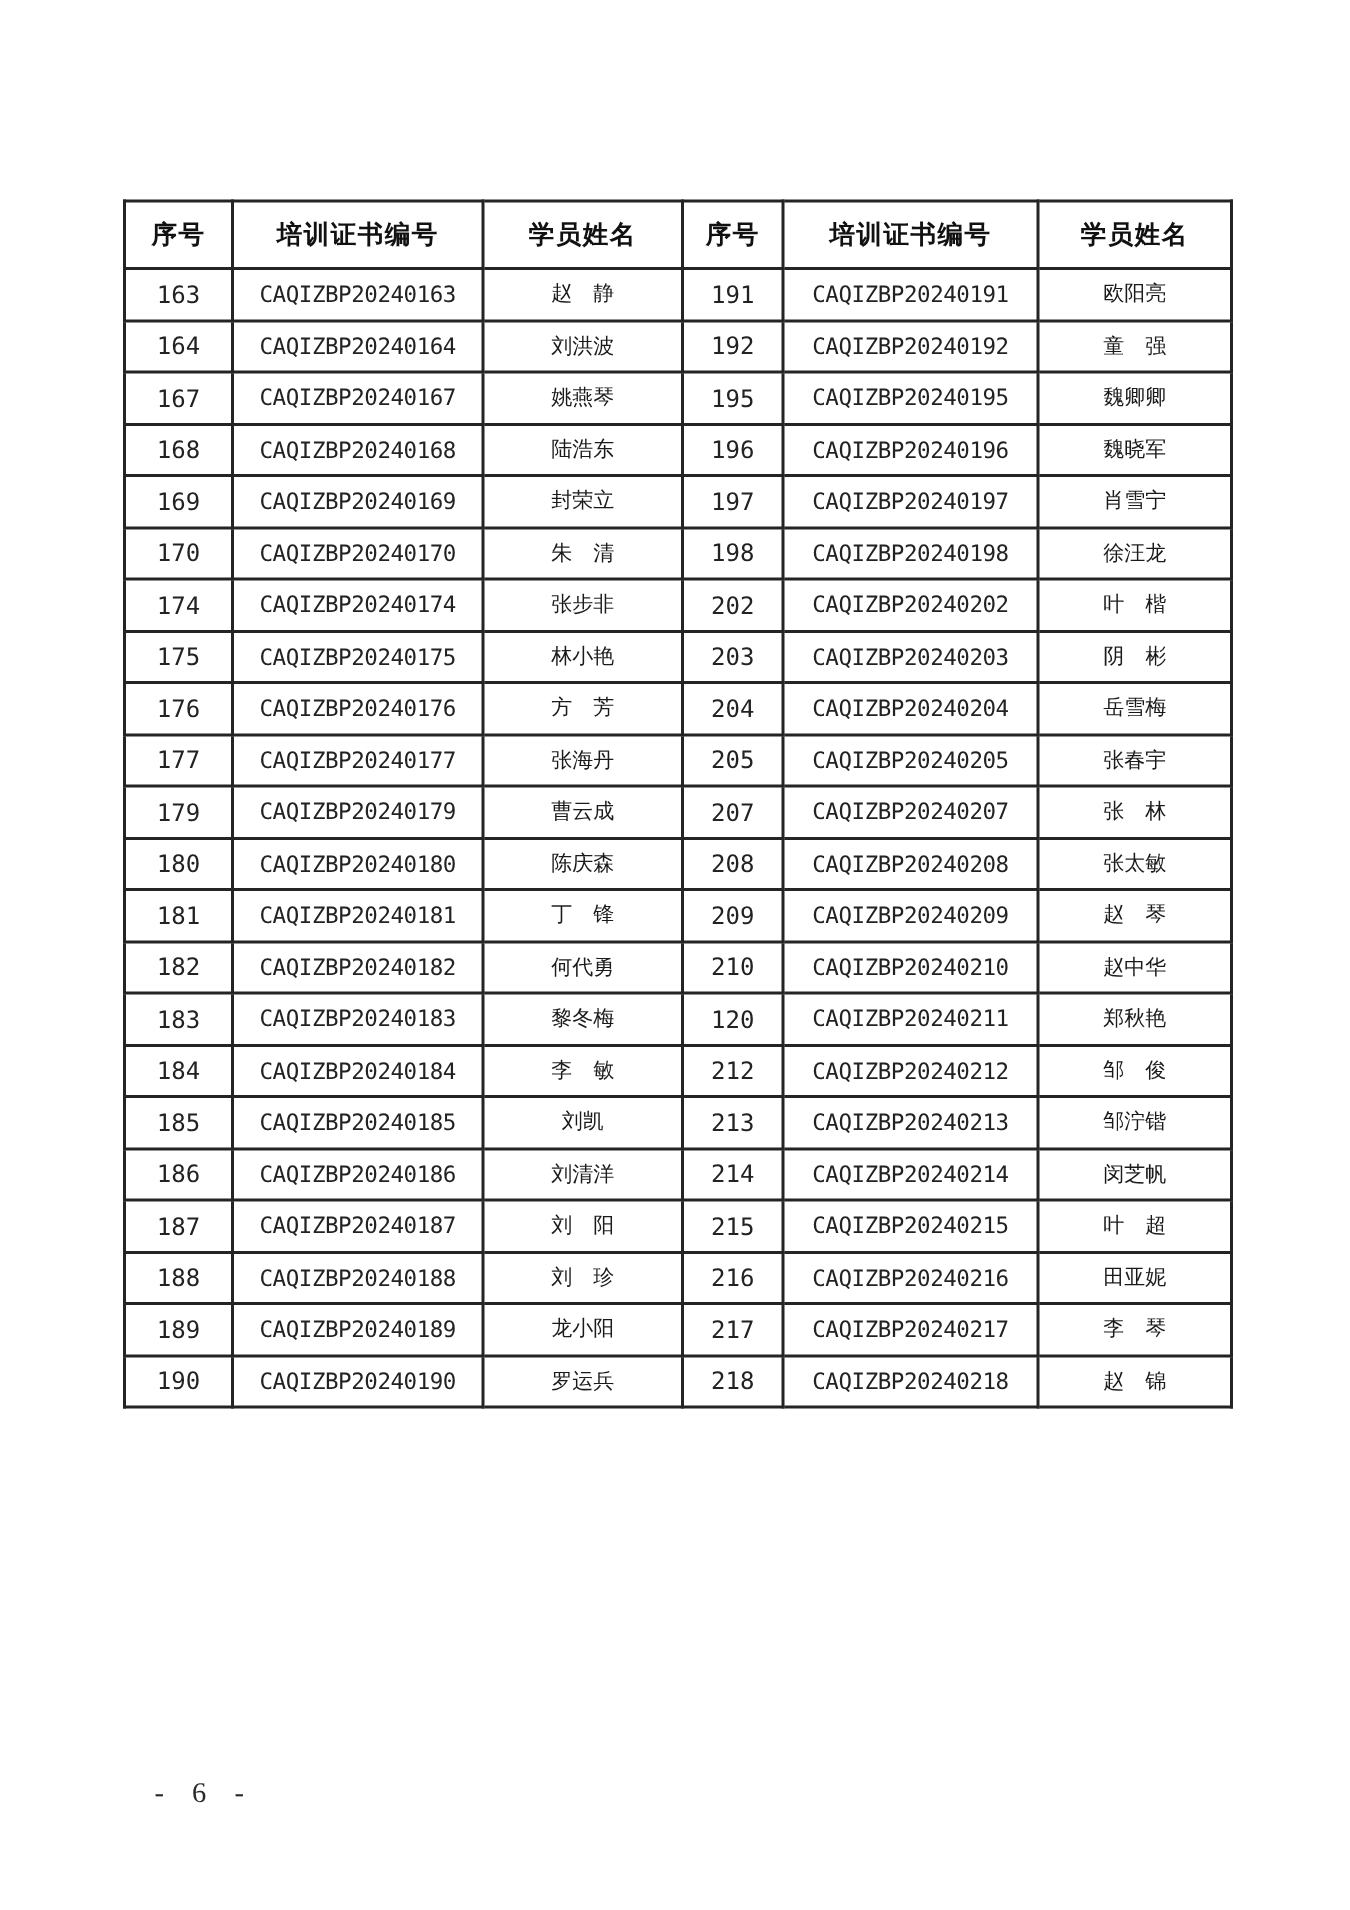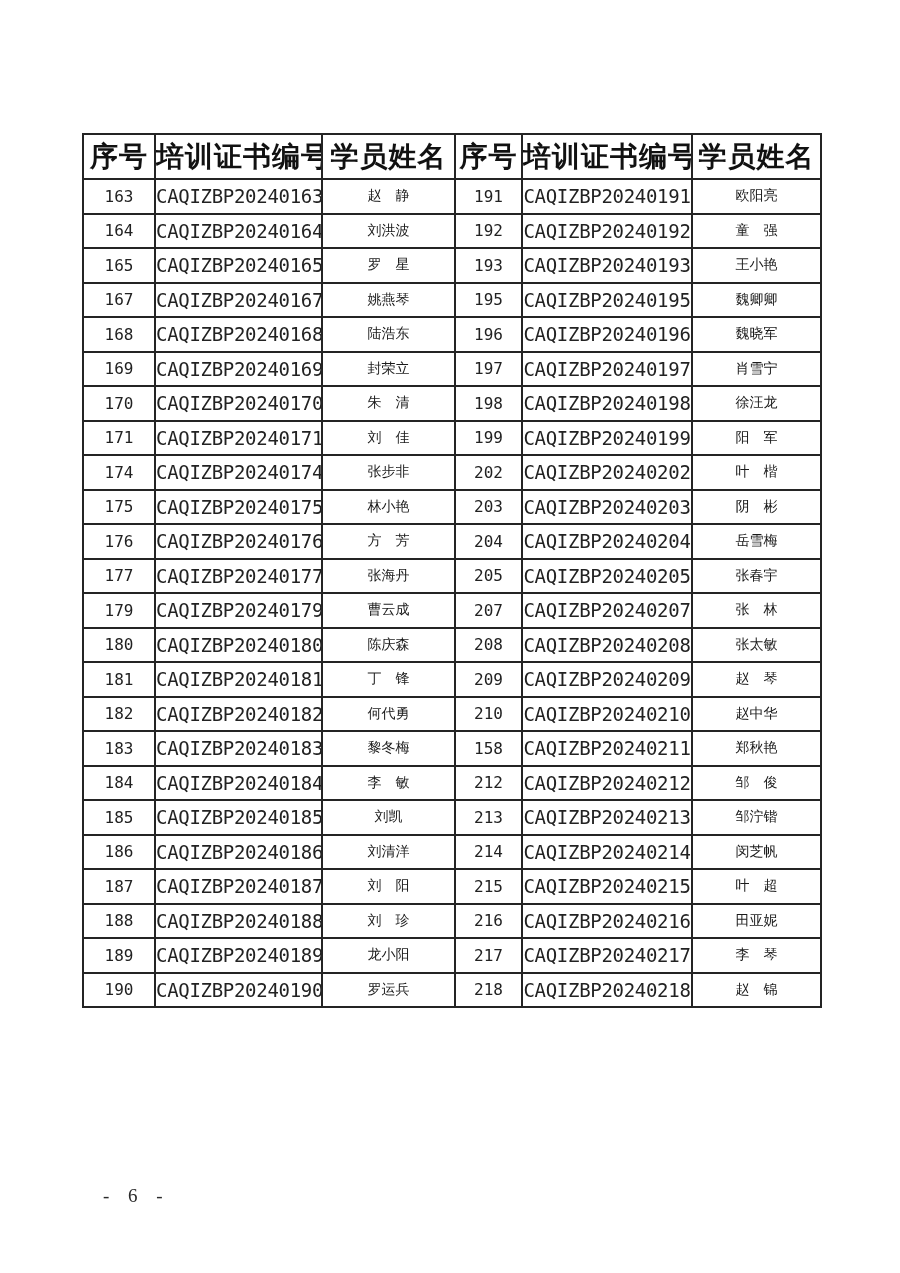--- a/index.html
+++ b/index.html
@@ -30,32 +30,32 @@
     text-align: center;
     vertical-align: middle;
     overflow: hidden;
     white-space: nowrap;
   }
   table.roster thead tr { height: 45px; }
   table.roster tbody tr { height: 34.5px; }
   table.roster th {
     font-family: "Liberation Serif", serif;
     font-weight: bold;
-    font-size: 28px;
+    font-size: 17px;
     letter-spacing: 1px;
     color: #111111;
   }
   td.cell-no {
     font-family: "DejaVu Sans Mono", monospace;
     font-size: 16px;
     color: #222222;
   }
   td.cell-cert {
     font-family: "DejaVu Sans Mono", monospace;
-    font-size: 19px;
+    font-size: 15px;
     letter-spacing: -0.3px;
     color: #222222;
   }
   td.cell-name {
     font-family: "Liberation Serif", serif;
     font-size: 14px;
     color: #1a1a1a;
   }
   .footer-pageno {
     position: absolute;
@@ -102,28 +102,20 @@
         </tr>
         <tr>
           <td class="cell-no">164</td>
           <td class="cell-cert">CAQIZBP20240164</td>
           <td class="cell-name">刘洪波</td>
           <td class="cell-no">192</td>
           <td class="cell-cert">CAQIZBP20240192</td>
           <td class="cell-name">童　强</td>
         </tr>
         <tr>
-          <td class="cell-no">165</td>
-          <td class="cell-cert">CAQIZBP20240165</td>
-          <td class="cell-name">罗　星</td>
-          <td class="cell-no">193</td>
-          <td class="cell-cert">CAQIZBP20240193</td>
-          <td class="cell-name">王小艳</td>
-        </tr>
-        <tr>
           <td class="cell-no">167</td>
           <td class="cell-cert">CAQIZBP20240167</td>
           <td class="cell-name">姚燕琴</td>
           <td class="cell-no">195</td>
           <td class="cell-cert">CAQIZBP20240195</td>
           <td class="cell-name">魏卿卿</td>
         </tr>
         <tr>
           <td class="cell-no">168</td>
           <td class="cell-cert">CAQIZBP20240168</td>
@@ -142,28 +134,20 @@
         </tr>
         <tr>
           <td class="cell-no">170</td>
           <td class="cell-cert">CAQIZBP20240170</td>
           <td class="cell-name">朱　清</td>
           <td class="cell-no">198</td>
           <td class="cell-cert">CAQIZBP20240198</td>
           <td class="cell-name">徐汪龙</td>
         </tr>
         <tr>
-          <td class="cell-no">171</td>
-          <td class="cell-cert">CAQIZBP20240171</td>
-          <td class="cell-name">刘　佳</td>
-          <td class="cell-no">199</td>
-          <td class="cell-cert">CAQIZBP20240199</td>
-          <td class="cell-name">阳　军</td>
-        </tr>
-        <tr>
           <td class="cell-no">174</td>
           <td class="cell-cert">CAQIZBP20240174</td>
           <td class="cell-name">张步非</td>
           <td class="cell-no">202</td>
           <td class="cell-cert">CAQIZBP20240202</td>
           <td class="cell-name">叶　楷</td>
         </tr>
         <tr>
           <td class="cell-no">175</td>
           <td class="cell-cert">CAQIZBP20240175</td>
@@ -217,21 +201,21 @@
           <td class="cell-cert">CAQIZBP20240182</td>
           <td class="cell-name">何代勇</td>
           <td class="cell-no">210</td>
           <td class="cell-cert">CAQIZBP20240210</td>
           <td class="cell-name">赵中华</td>
         </tr>
         <tr>
           <td class="cell-no">183</td>
           <td class="cell-cert">CAQIZBP20240183</td>
           <td class="cell-name">黎冬梅</td>
-          <td class="cell-no">158</td>
+          <td class="cell-no">120</td>
           <td class="cell-cert">CAQIZBP20240211</td>
           <td class="cell-name">郑秋艳</td>
         </tr>
         <tr>
           <td class="cell-no">184</td>
           <td class="cell-cert">CAQIZBP20240184</td>
           <td class="cell-name">李　敏</td>
           <td class="cell-no">212</td>
           <td class="cell-cert">CAQIZBP20240212</td>
           <td class="cell-name">邹　俊</td>

